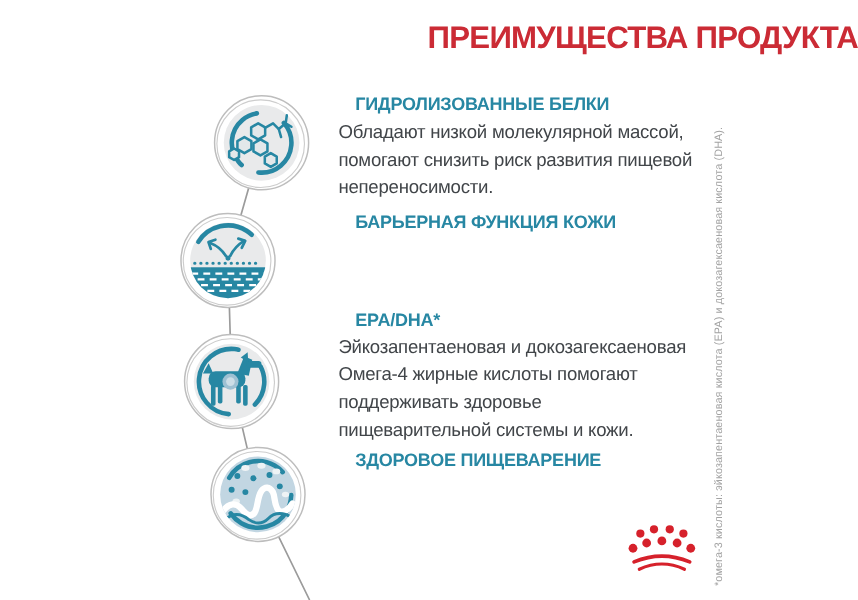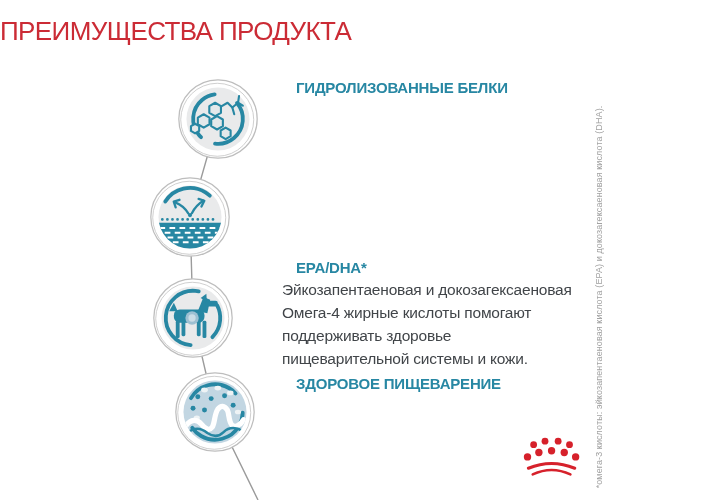--- a/index.html
+++ b/index.html
@@ -2,22 +2,22 @@
 <html style="--accent-red: #cb2b35; --crown-red: #d6212b; --teal: #2787a3; --body-text: #414549; --footnote-gray: #a2a2a2;"><head>
 <meta charset="utf-8">
 <style>
   :root{
     --accent-red:#cb2b35; --crown-red:#d6212b; --teal:#2787a3;
     --body-text:#414549; --footnote-gray:#a2a2a2;
   }
   html,body{margin:0;padding:0;background:#fff;}
   .canvas{position:relative;width:715px;height:500px;background:#fff;overflow:hidden;
           font-family:"Liberation Sans",sans-serif;}
-  .title{position:absolute;top:16px;left:0;right:0;text-align:left;
-         font-size:26px;font-weight:400;letter-spacing:-0.6px;color:var(--accent-red);}
+  .title{position:absolute;top:16px;left:0;right:0;text-align:right;
+         font-size:26px;font-weight:700;letter-spacing:-0.6px;color:var(--accent-red);}
   .thread{position:absolute;left:0;top:0;}
   .icon{position:absolute;width:86px;height:86px;}
   .i1{left:175px;top:76px}.i2{left:147px;top:174px}.i3{left:150px;top:275px}.i4{left:172px;top:369px}
   .sec-h{position:absolute;left:296px;font-size:15px;font-weight:700;
          color:var(--teal);letter-spacing:-0.2px;white-space:nowrap;}
   .sec-b{position:absolute;left:282px;width:322px;font-size:15.5px;line-height:23px;
          color:var(--body-text);letter-spacing:-0.2px;white-space:pre-line;}
   .h1{top:79px}.b1{top:99px}.h2{top:177px}.b2{top:197px}
   .h3{top:259px}.b3{top:278px}.h4{top:375px}.b4{top:394px}
   .footnote{position:absolute;left:599px;top:297px;transform:translate(-50%,-50%) rotate(-90deg);
@@ -140,21 +140,25 @@
         <ellipse class="wdot" cx="61" cy="25" rx="3.4" ry="2.5"></ellipse>
         <ellipse class="wdot" cx="69" cy="45" rx="3.2" ry="2.4"></ellipse>
         <ellipse class="wdot" cx="26" cy="51" rx="3.2" ry="2.4"></ellipse>
         <path class="wwave" d="M14,60 C20,52 26,52 31,58 C35,63 39,65 42,61 C45,57 44,48 48,42 C51,38 55,38 58,43 C60,47 59,55 63,59 C67,62 72,58 75,53"></path>
         <path class="tstroke" stroke-width="2.6" d="M16,67 C24,60 31,62 37,67 C43,71 49,71 54,66 C60,60 68,61 74,65"></path>
       </g>
     </svg>
   </div>
 
   <div class="sec-h h1">ГИДРОЛИЗОВАННЫЕ БЕЛКИ</div>
+  <div class="sec-b b1">Обладают низкой молекулярной массой,
+помогают снизить риск развития пищевой
+непереносимости.</div>
 
+  <div class="sec-h h2">БАРЬЕРНАЯ ФУНКЦИЯ КОЖИ</div>
 
   <div class="sec-h h3">EPA/DHA*</div>
   <div class="sec-b b3">Эйкозапентаеновая и докозагексаеновая
 Омега-4 жирные кислоты помогают
 поддерживать здоровье
 пищеварительной системы и кожи.</div>
 
   <div class="sec-h h4">ЗДОРОВОЕ ПИЩЕВАРЕНИЕ</div>
 
   <div class="footnote">*омега-3 кислоты: эйкозапентаеновая кислота (EPA) и докозагексаеновая кислота (DHA).</div>

